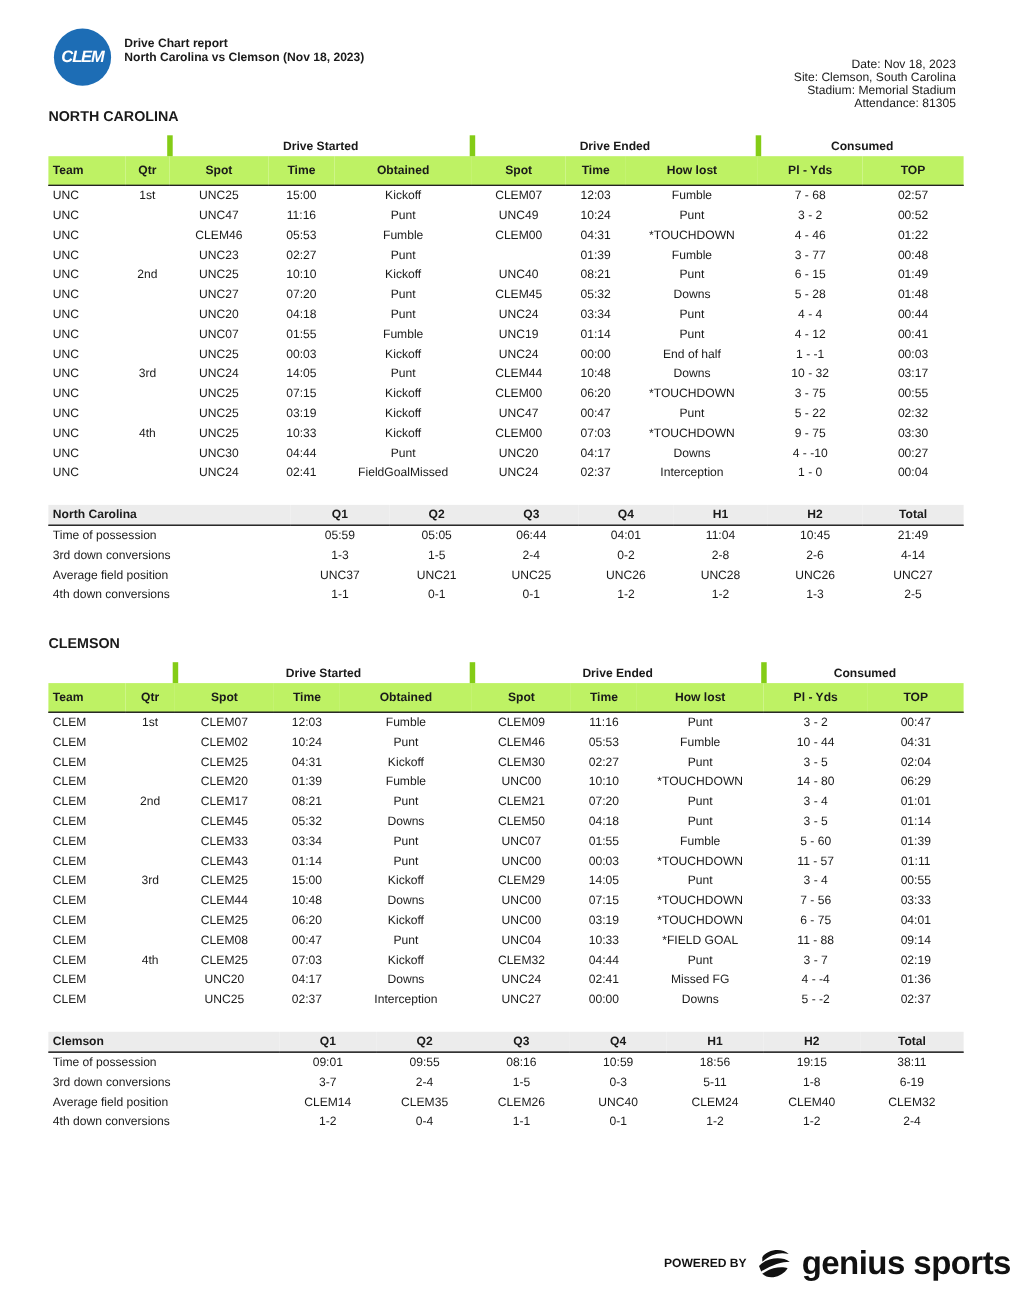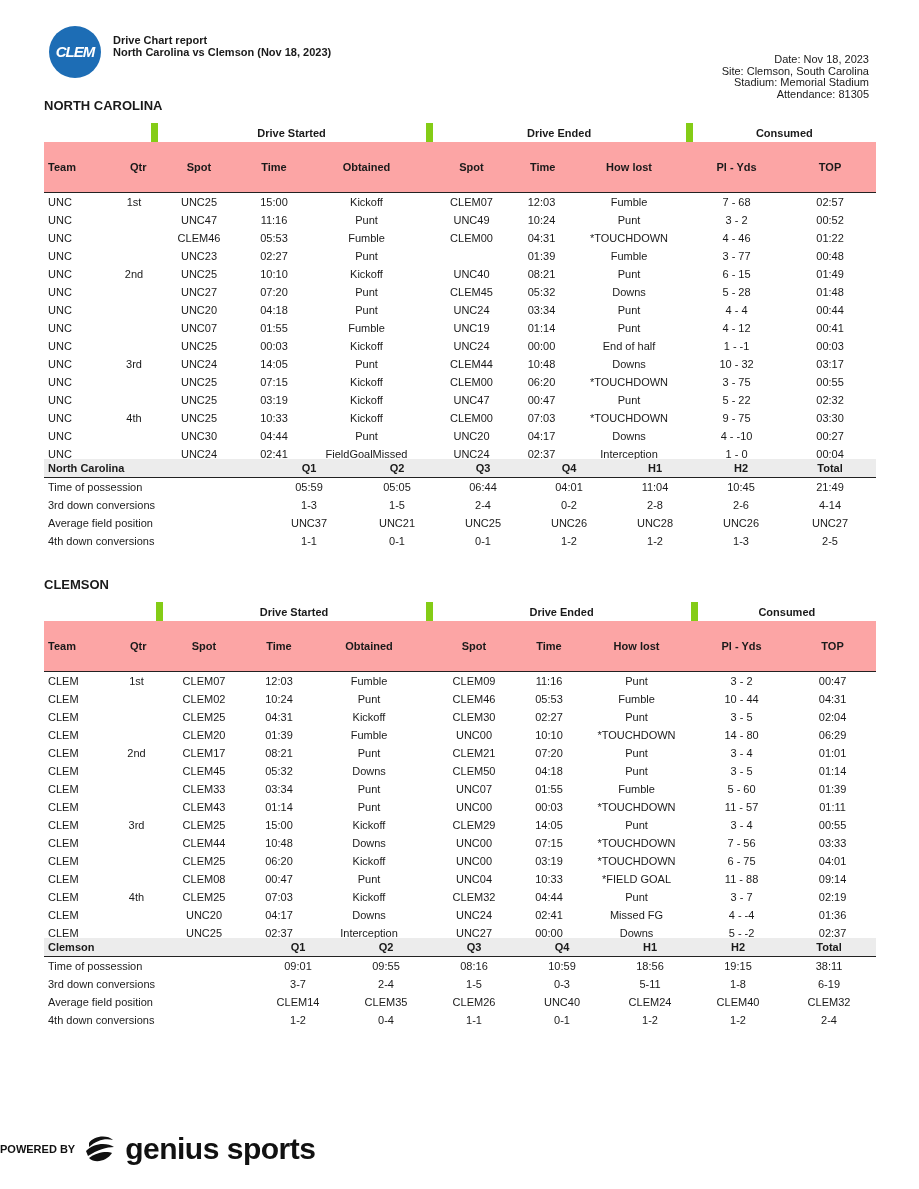--- a/index.html
+++ b/index.html
@@ -5,27 +5,27 @@
   html, body { margin: 0; padding: 0; background: #ffffff; }
   body { width: 919px; height: 1189px; position: relative; font-family: "Liberation Sans", sans-serif; color: #1a1a1a; overflow: hidden; }
   .header { position: absolute; left: 0; top: 0; width: 919px; height: 95px; }
   .logo { position: absolute; left: 49px; top: 26px; width: 52px; height: 52px; border-radius: 50%; background: #1d6db5; }
   .logo span { position: absolute; left: 0; top: 17px; width: 52px; text-align: center; color: #fff; font-weight: bold; font-style: italic; font-size: 15px; letter-spacing: -1px; }
   .title-block { position: absolute; left: 113px; top: 34px; font-size: 11px; font-weight: bold; line-height: 12px; }
   .meta-block { position: absolute; right: 50px; top: 34px; font-size: 11px; line-height: 11.5px; text-align: right; margin-top: 20px; }
   .section-title { position: absolute; left: 44px; font-size: 13px; font-weight: bold; }
   table { position: absolute; left: 44px; width: 832px; border-collapse: collapse; font-size: 11px; table-layout: fixed; }
   .group-row td { height: 19px; font-weight: bold; text-align: center; position: relative; padding: 0; }
-  .group-row td.sep { border-left: 7px solid #84cc16; }
-  .col-head th { background: #fca5a5; font-weight: bold; height: 18px; padding: 16px; border-bottom: 1.5px solid #222; text-align: center; margin-left: 16px; }
+  .group-row td.sep { border-left: 5px solid #84cc16; }
+  .col-head th { background: #bef264; font-weight: bold; height: 18px; padding: 4px; border-bottom: 1.5px solid #222; text-align: center; margin-left: 16px; }
   .col-head th.left, td.left { text-align: left; padding-left: 4px; }
   tbody td { height: 18px; padding: 0; text-align: center; }
   .stats { font-size: 11px; }
   .stats thead th { background: #ececec; height: 18px; border-bottom: 1.5px solid #222; padding: 0; text-align: center; }
-  .footer { position: absolute; left: 0; top: 1132px; width: 919px; text-align: left; }
+  .footer { position: absolute; left: 0; top: 1132px; width: 919px; text-align: right; }
   .powered { display: inline-flex; align-items: center; gap: 8px; }
   .powered .by { font-size: 11px; font-weight: bold; letter-spacing: 0px; color: #111; }
   .powered .gs { font-size: 30px; font-weight: bold; color: #111; letter-spacing: -0.5px; }
 </style>
 </head>
 <body>
 
 <div class="header">
   <div class="logo">
       <span>CLEM</span>

